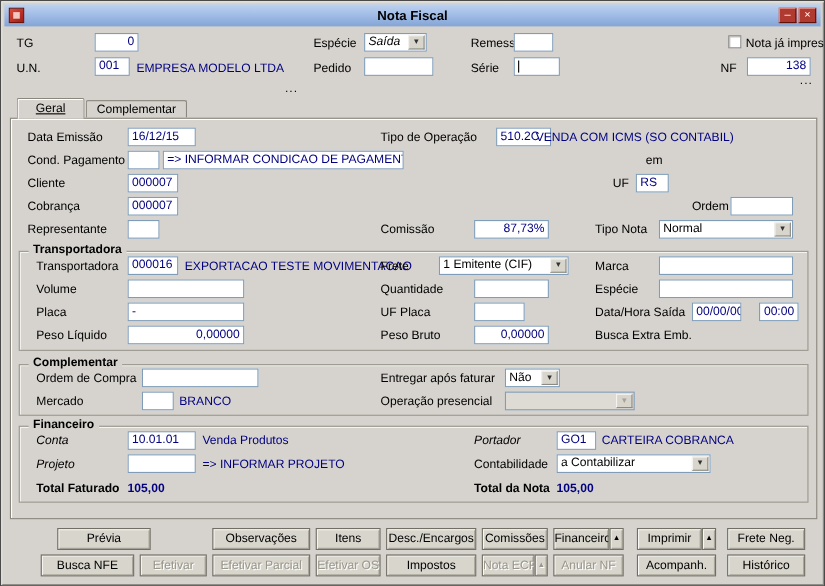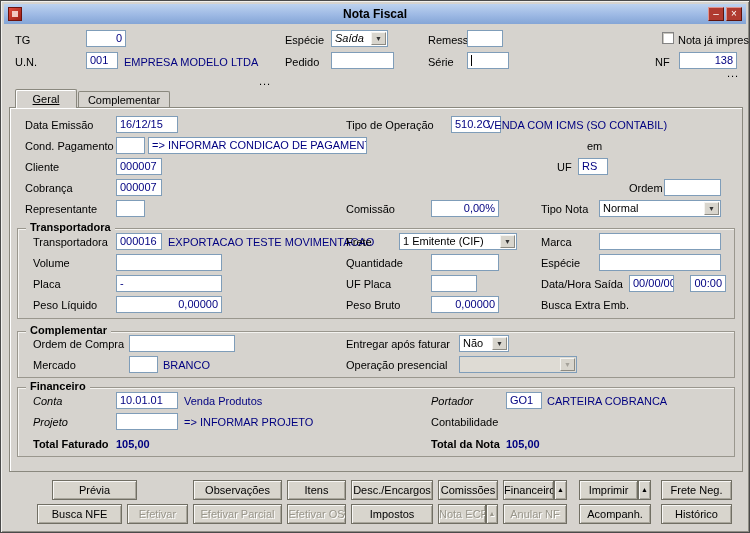--- a/index.html
+++ b/index.html
@@ -135,21 +135,21 @@
   <div class="lbl" style="left:24px;top:181px;z-index:2;">Cobrança</div>
   <div class="inp" style="left:115px;top:178px;width:46px;z-index:2;">000007</div>
   <div class="desc" style="left:167px;top:181px;">ATELIER DO JOCA</div>
   <div class="lbl" style="left:628px;top:181px;z-index:2;">Ordem</div>
   <div class="inp" style="left:663px;top:178px;width:57px;z-index:2;"></div>
 
   <div class="lbl" style="left:24px;top:202px;z-index:2;">Representante</div>
   <div class="inp" style="left:115px;top:199px;width:29px;z-index:2;"></div>
   <div class="desc" style="left:150px;top:202px;">EM BRANCO</div>
   <div class="lbl" style="left:345px;top:202px;z-index:2;">Comissão</div>
-  <div class="inp r" style="left:430px;top:199px;width:68px;z-index:2;">0,00%</div>
+  <div class="inp r" style="left:430px;top:199px;width:68px;z-index:2;">87,73%</div>
   <div class="lbl" style="left:540px;top:202px;z-index:2;">Tipo Nota</div>
   <div class="dd" style="left:598px;top:199px;width:122px;z-index:2;">
     <span>Normal</span>
     <span class="dd-btn">▼</span>
   </div>
 
   <div class="fieldset" style="left:16px;top:227px;width:718px;height:91px;">
     <span class="legend">Transportadora</span>
   </div>
   <div class="lbl" style="left:32px;top:235px;z-index:2;">Transportadora</div>
@@ -210,20 +210,24 @@
   <div class="inp" style="left:115px;top:391px;width:62px;z-index:2;">10.01.01</div>
   <div class="desc" style="left:183px;top:394px;z-index:2;">Venda Produtos</div>
   <div class="lbl i" style="left:430px;top:394px;z-index:2;">Portador</div>
   <div class="inp" style="left:505px;top:391px;width:36px;z-index:2;">GO1</div>
   <div class="desc" style="left:546px;top:394px;z-index:2;">CARTEIRA COBRANCA</div>
 
   <div class="lbl i" style="left:32px;top:415px;z-index:2;">Projeto</div>
   <div class="inp" style="left:115px;top:412px;width:62px;z-index:2;"></div>
   <div class="desc" style="left:183px;top:415px;z-index:2;">=&gt; INFORMAR PROJETO</div>
   <div class="lbl" style="left:430px;top:415px;z-index:2;">Contabilidade</div>
+  <div class="dd" style="left:505px;top:412px;width:140px;z-index:2;">
+    <span>a Contabilizar</span>
+    <span class="dd-btn">▼</span>
+  </div>
 
   <div class="lbl b" style="left:32px;top:437px;z-index:2;">Total Faturado</div>
   <div class="desc b" style="left:115px;top:437px;z-index:2;">105,00</div>
   <div class="lbl b" style="left:430px;top:437px;z-index:2;">Total da Nota</div>
   <div class="desc b" style="left:505px;top:437px;z-index:2;">105,00</div>
 
   <div class="btn" style="left:51px;top:479px;width:85px;">Prévia</div>
   <div class="btn" style="left:192px;top:479px;width:89px;">Observações</div>
   <div class="btn" style="left:286px;top:479px;width:59px;">Itens</div>
   <div class="btn" style="left:350px;top:479px;width:82px;">Desc./Encargos</div>

